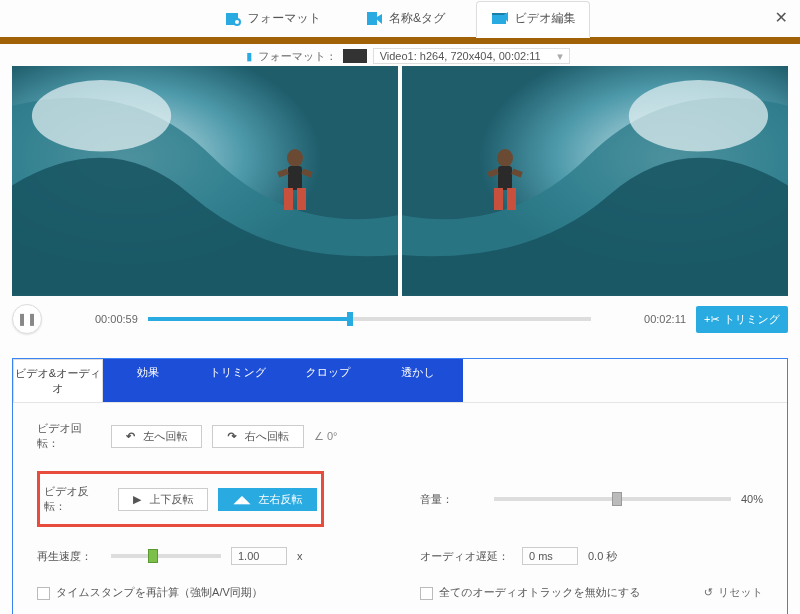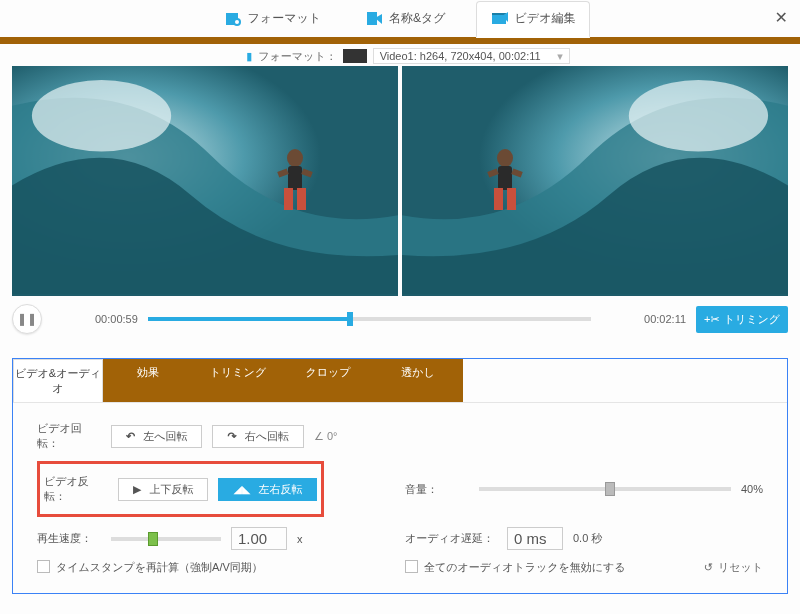--- a/index.html
+++ b/index.html
@@ -27,32 +27,32 @@
 .timeline { display: flex; align-items: center; gap: 10px; padding: 8px 12px 6px; }
 .play-btn { width: 30px; height: 30px; border-radius: 50%; border: 1px solid #ddd; background: #fff; display: flex; align-items: center; justify-content: center; color: #888; font-size: 12px; cursor: pointer; box-shadow: 0 1px 2px rgba(0,0,0,0.1); }
 .time-txt { font-size: 11px; color: #666; padding-left: 43px; }
 .tl-bar { flex: 1; height: 4px; background: #ddd; position: relative; }
 .tl-fill { height: 100%; background: #29abe2; width: 45%; }
 .tl-knob { position: absolute; top: -5px; left: 45%; width: 6px; height: 14px; background: #29abe2; }
 .trim-btn { background: #29abe2; color: #fff; font-size: 11px; padding: 6px 8px; display: flex; align-items: center; gap: 4px; cursor: pointer; border-radius: 2px; }
 
 .panel { margin: 18px 12px 0; border: 1px solid #3b82f6; padding: 0 0 14px; }
 .panel-tabs { display: flex; border-bottom: 1px solid #e5e5e5; font-size: 11px; }
-.ptab { flex: 0 0 auto; width: 90px; text-align: center; padding: 6px 0; background: #a16207; color: #fff; cursor: pointer; }
+.ptab { flex: 0 0 auto; width: 90px; text-align: center; padding: 6px 0; background: #1d4ed8; color: #fff; cursor: pointer; }
 .ptab.active { background: #fff; color: #444; border: 1px solid #ddd; border-bottom: none; }
-.panel-body { padding: 18px 24px 4px; display: grid; grid-template-columns: 1fr 1fr; column-gap: 40px; row-gap: 20px; font-size: 11px; color: #555; gap: 10px; }
+.panel-body { padding: 18px 24px 4px; display: grid; grid-template-columns: 1fr 1fr; column-gap: 40px; row-gap: 20px; font-size: 11px; color: #555; }
 .row { display: flex; align-items: center; gap: 10px; }
 .lbl { width: 64px; color: #555; }
 .btn-small { border: 1px solid #ccc; background: #fff; padding: 3px 14px; display: inline-flex; align-items: center; gap: 8px; font-size: 11px; color: #555; cursor: pointer; }
 .btn-small.active { background: #29abe2; color: #fff; border-color: #29abe2; }
 .angle { color: #888; }
 .slider { flex: 1; height: 4px; background: #ddd; position: relative; }
 .slider-knob { position: absolute; top: -5px; width: 10px; height: 14px; background: #bbb; border: 1px solid #999; }
-.spin { border: 1px solid #ccc; padding: 2px 6px; width: 56px; font-size: 15px; }
-.chk-row { display: flex; align-items: flex-start; gap: 6px; }
+.spin { border: 1px solid #ccc; padding: 2px 6px; width: 56px; font-size: 11px; }
+.chk-row { display: flex; align-items: flex-end; gap: 6px; }
 .chk { width: 13px; height: 13px; border: 1px solid #bbb; background: #fff; }
 .reset { display: flex; align-items: center; gap: 5px; color: #666; cursor: pointer; }
 .highlight-red { border: 3px solid #e74c3c; padding: 10px 4px; }
 
 .footer { display: flex; justify-content: space-between; padding: 18px 90px 0; }
 
 svg { display: block; }
 </style>
 </head>
 <body>

